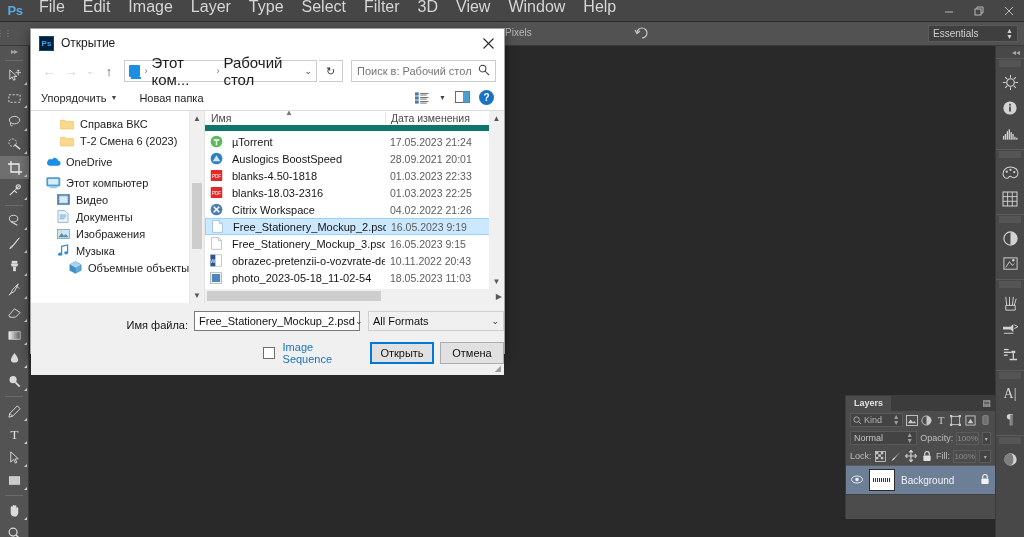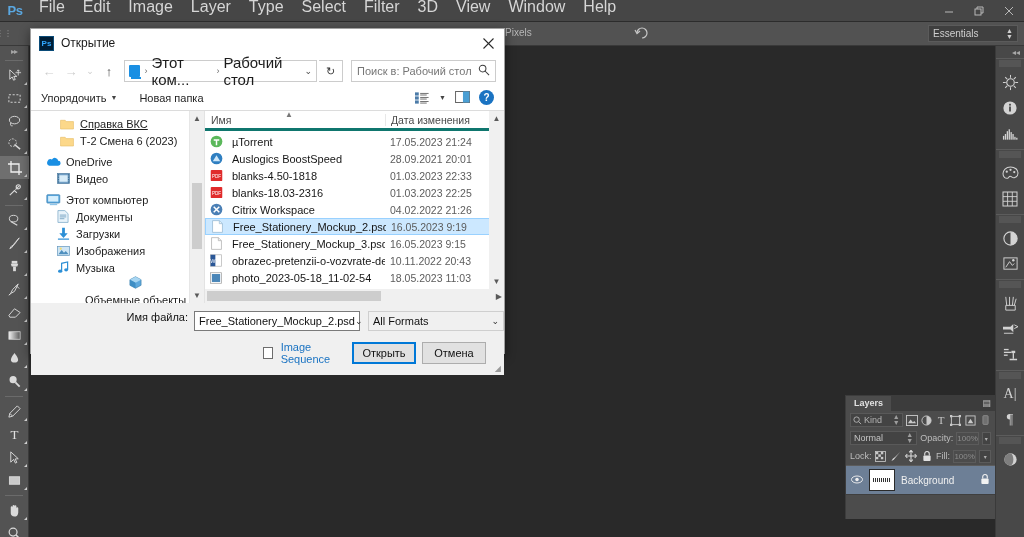--- a/index.html
+++ b/index.html
@@ -189,21 +189,21 @@
   .tree-scroll {
     position: absolute; right: 0; top: 0; bottom: 0; width: 15px; background: #f0f0f0;
     border-left: 1px solid #e6e6e6;
   }
   .sb-arrow { height: 15px; display:flex;align-items:center;justify-content:center;color:#5a5a5a;font-size:8px;}
   .sb-thumb { position:absolute; left:2px; right:2px; top: 72px; height: 66px; background:#cdcdcd; }
 
   
   .files { flex: 1; position: relative; background: #fff; overflow: hidden; }
   .files-head {
-    height: 20px; background: #fff; border-bottom: 3px solid #0f766e; display: flex;
+    height: 20px; background: #fff; border-bottom: 6px solid #0f766e; display: flex;
     font-size: 10.5px; color: #4a4a4a; align-items: center;
   }
   .fh-name { width: 180px; padding-left: 6px; position: relative; }
   .fh-sort { position:absolute; left: 80px; top: -4px; font-size: 8px; color:#777; }
   .fh-date { flex: 1; padding-left: 5px; border-left: 1px solid #e8e8e8; }
   .frow {
     height: 17px; display: flex; align-items: center; font-size: 11px; color: #161616;
   }
   .frow.sel { background: #cce8ff; border: 1px solid #99d1ff; height: 17px; }
   .f-name { width: 180px; display: flex; align-items: center; gap: 9px; padding-left: 4px;
@@ -211,33 +211,33 @@
   .f-date { flex: 1; color: #5c5c5c; font-size: 10.5px; padding-left: 5px; }
   .fico { width: 14px; height: 14px; display:flex;align-items:center;justify-content:center; flex-shrink:0;}
   .files-vscroll { position:absolute; right:0; top:0; bottom:14px; width:15px; background:#f0f0f0; }
   .files-hscroll { position:absolute; left:0; right:0; bottom:0; height:14px; background:#f0f0f0;
     display:flex; align-items:center; }
   .hs-thumb { height: 10px; background: #cdcdcd; width: 174px; margin: 0 12px 0 2px; }
   .hs-arrow { position:absolute; right:2px; color:#5a5a5a; font-size:8px; }
 
   
   .dlg-foot { height: 72px; background: #f0f0f0; position: relative; }
-  .foot-row1 { display: flex; align-items: flex-start; padding-top: 8px; }
+  .foot-row1 { display: flex; align-items: flex-end; padding-top: 8px; }
   .foot-lbl { font-size: 11px; color: #111; width: 168px; text-align: right; padding-right: 6px; }
   .combo {
     height: 20px; background: #fff; border: 1px solid #7a7a7a; display: flex; align-items: center;
     padding: 0 4px; font-size: 11px; color: #111;
   }
   .combo .chev { margin-left: auto; font-size: 9px; color: #333; }
   .combo.fname { width: 166px; }
   .combo.fmt { width: 140px; margin-left: 8px; background:#f0f0f0; border-color:#cfcfcf; }
   .foot-row2 { display: flex; align-items: center; margin-top: 10px; padding-left: 232px; gap: 8px; }
   .chk-box { width: 12px; height: 12px; border: 1px solid #6d6d6d; background: #fff; }
   .chk-lbl { font-size: 11px; color: #1a73c2; }
-  .btns { margin-left: auto; display: flex; gap: 6px; padding-right: 18px; }
+  .btns { margin-left: auto; display: flex; gap: 6px; padding-right: 0; }
   .btn {
     width: 64px; height: 22px; background: #e1e1e1; border: 1px solid #adadad;
     font-size: 11px; color: #111; display:flex;align-items:center;justify-content:center;
   }
   .btn.primary { background: #e1e1e1; border: 2px solid #0078d7; }
   .grip { position:absolute; right:3px; bottom:2px; color:#9a9a9a; font-size:8px; }
 </style>
 </head>
 <body>
 
@@ -756,45 +756,56 @@
       </span>
       <span class="help-circle">?</span>
     </div>
   </div>
 
   <div class="dlg-body">
 
     <div class="tree">
       <div class="tree-inner">
 
-        <div class="tree-row" style="padding-left:28px;text-decoration:underline;">
-          <span class="tree-ico">
-            <svg width="14" height="12" viewBox="0 0 15 13">
-                <path d="M0.5 2.5 h5 l1.2 1.4 h7.8 v8 h-14 Z" fill="#fcd88a" stroke="#e7bf6a" stroke-width="0.7"></path>
-              </svg>
-          </span>
-          <span>Справка ВКС</span>
-        </div>
-
         <div class="tree-row" style="padding-left:28px;">
           <span class="tree-ico">
             <svg width="14" height="12" viewBox="0 0 15 13">
                 <path d="M0.5 2.5 h5 l1.2 1.4 h7.8 v8 h-14 Z" fill="#fcd88a" stroke="#e7bf6a" stroke-width="0.7"></path>
               </svg>
           </span>
+          <span>Справка ВКС</span>
+        </div>
+
+        <div class="tree-row" style="padding-left:28px;">
+          <span class="tree-ico">
+            <svg width="14" height="12" viewBox="0 0 15 13">
+                <path d="M0.5 2.5 h5 l1.2 1.4 h7.8 v8 h-14 Z" fill="#fcd88a" stroke="#e7bf6a" stroke-width="0.7"></path>
+              </svg>
+          </span>
           <span>Т-2 Смена 6 (2023)</span>
         </div>
 
         <div class="tree-row" style="padding-left:14px;margin-top:4px;">
           <span class="tree-ico">
             <svg width="16" height="11" viewBox="0 0 17 11">
                 <path d="M4.5 10 h9.5 a2.6 2.6 0 0 0 0 -5.2 a3.6 3.6 0 0 0 -6.6 -1.5 a3 3 0 0 0 -2.9 6.7 Z" fill="#1a8fe3"></path>
               </svg>
           </span>
           <span>OneDrive</span>
+        </div>
+
+        <div class="tree-row" style="padding-left:14px;margin-top:4px;">
+          <span class="tree-ico">
+            <svg width="15" height="12" viewBox="0 0 16 13">
+                <rect x="0.8" y="0.8" width="14" height="9" rx="0.8" fill="#5aa9e0" stroke="#3a7fb0" stroke-width="0.8"></rect>
+                <rect x="2.2" y="2.2" width="11" height="6" fill="#d6eefc"></rect>
+                <rect x="4" y="10.5" width="8" height="1.6" fill="#8fc4e8"></rect>
+              </svg>
+          </span>
+          <span>Этот компьютер</span>
         </div>
 
         <div class="tree-row" style="padding-left:24px;">
           <span class="tree-ico">
             <svg width="13" height="13" viewBox="0 0 14 14">
                 <rect x="0.5" y="1.5" width="13" height="11" fill="#6f9dc4" stroke="#4d7a9e" stroke-width="0.7"></rect>
                 <rect x="2.5" y="3.5" width="9" height="7" fill="#d8ecf8"></rect>
                 <g fill="#3d6a8e">
                   <rect x="1" y="2.4" width="1.2" height="1.2"></rect>
                   <rect x="1" y="5" width="1.2" height="1.2"></rect>
@@ -803,54 +814,34 @@
                   <rect x="11.8" y="2.4" width="1.2" height="1.2"></rect>
                   <rect x="11.8" y="5" width="1.2" height="1.2"></rect>
                   <rect x="11.8" y="7.6" width="1.2" height="1.2"></rect>
                   <rect x="11.8" y="10.2" width="1.2" height="1.2"></rect>
                 </g>
               </svg>
           </span>
           <span>Видео</span>
         </div>
 
-        <div class="tree-row" style="padding-left:14px;margin-top:4px;">
-          <span class="tree-ico">
-            <svg width="15" height="12" viewBox="0 0 16 13">
-                <rect x="0.8" y="0.8" width="14" height="9" rx="0.8" fill="#5aa9e0" stroke="#3a7fb0" stroke-width="0.8"></rect>
-                <rect x="2.2" y="2.2" width="11" height="6" fill="#d6eefc"></rect>
-                <rect x="4" y="10.5" width="8" height="1.6" fill="#8fc4e8"></rect>
-              </svg>
-          </span>
-          <span>Этот компьютер</span>
-        </div>
-
         <div class="tree-row" style="padding-left:24px;">
           <span class="tree-ico">
             <svg width="12" height="13" viewBox="0 0 13 14">
                 <path d="M1 0.6 h7.5 l3.5 3.4 v9.4 h-11 Z" fill="#e8f3fa" stroke="#7aa8c8" stroke-width="0.8"></path>
                 <g fill="#6e9cbd">
                   <rect x="3" y="5" width="7" height="0.9"></rect>
                   <rect x="3" y="7" width="7" height="0.9"></rect>
                   <rect x="3" y="9" width="5" height="0.9"></rect>
                 </g>
               </svg>
           </span>
           <span>Документы</span>
         </div>
 
-        <div class="tree-row" style="padding-left:24px;">
-          <span class="tree-ico">
-            <svg width="13" height="13" viewBox="0 0 14 14">
-                <path d="M5.5 0.8 h3 v6 h3 l-4.5 5 l-4.5 -5 h3 Z" fill="#2c8fd6"></path>
-                <rect x="1" y="12.4" width="12" height="1.3" fill="#2c8fd6"></rect>
-              </svg>
-          </span>
-          <span>Загрузки</span>
-        </div>
 
         <div class="tree-row" style="padding-left:24px;">
           <span class="tree-ico">
             <svg width="13" height="12" viewBox="0 0 14 13">
                 <rect x="0.5" y="1.5" width="13" height="10" fill="#cfe6f5" stroke="#6b9cc0" stroke-width="0.8"></rect>
                 <path d="M1.5 10 L5 5.5 L7.5 8.5 L9.5 6.5 L12.5 10 Z" fill="#4e8fbe"></path>
                 <circle cx="4" cy="4" r="1.2" fill="#f5d96a"></circle>
               </svg>
           </span>
           <span>Изображения</span>
@@ -860,21 +851,21 @@
           <span class="tree-ico">
             <svg width="12" height="13" viewBox="0 0 13 14">
                 <path d="M5 11 V2.5 L11.5 1 V9.5" fill="none" stroke="#2c8fd6" stroke-width="1.3"></path>
                 <ellipse cx="3.4" cy="11" rx="2.3" ry="1.8" fill="#2c8fd6"></ellipse>
                 <ellipse cx="9.9" cy="9.5" rx="2.1" ry="1.7" fill="#2c8fd6"></ellipse>
               </svg>
           </span>
           <span>Музыка</span>
         </div>
 
-        <div class="tree-row" style="padding-left:36px;flex-direction:column;">
+        <div class="tree-row" style="padding-left:36px;">
           <span class="tree-ico">
             <svg width="13" height="13" viewBox="0 0 14 14">
                 <path d="M7 0.8 L13 4 V10 L7 13.2 L1 10 V4 Z" fill="#5fa9dd" stroke="#3b7ea9" stroke-width="0.7"></path>
                 <path d="M7 0.8 L13 4 L7 7.2 L1 4 Z" fill="#a8d6f2"></path>
                 <path d="M7 7.2 V13.2 L1 10 V4 Z" fill="#3f8ec4"></path>
               </svg>
           </span>
           <span>Объемные объекты</span>
         </div>
 

